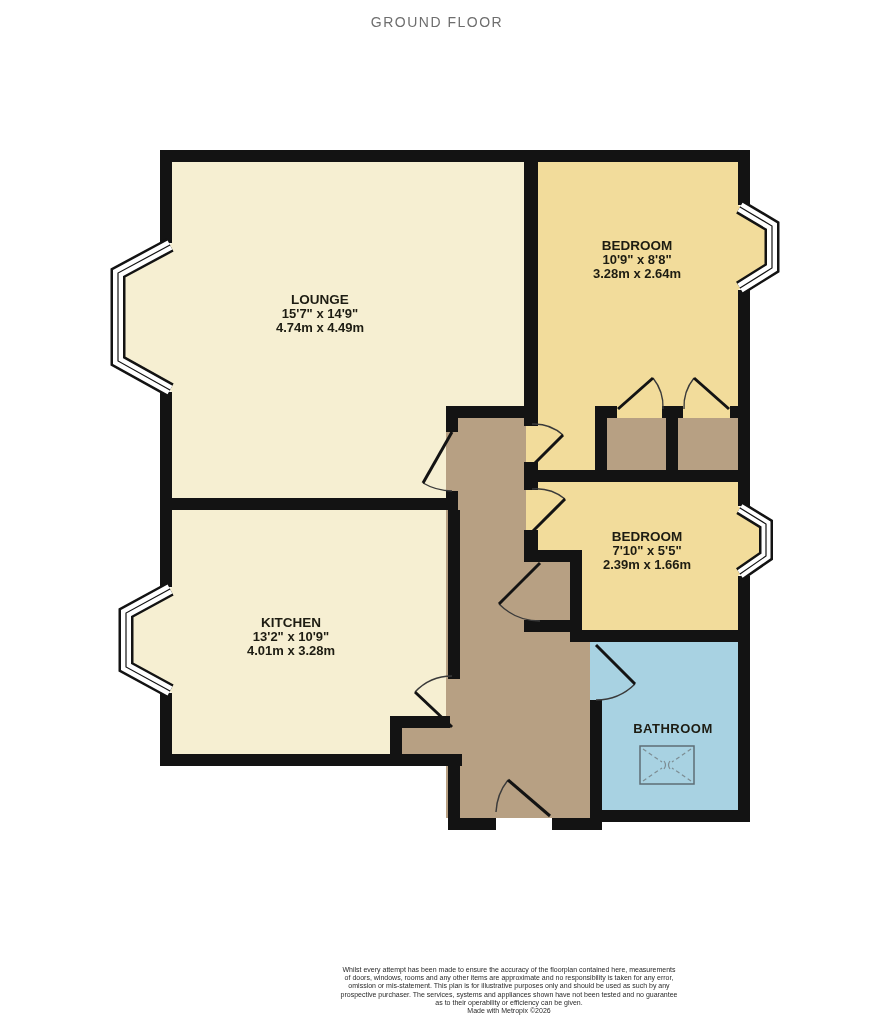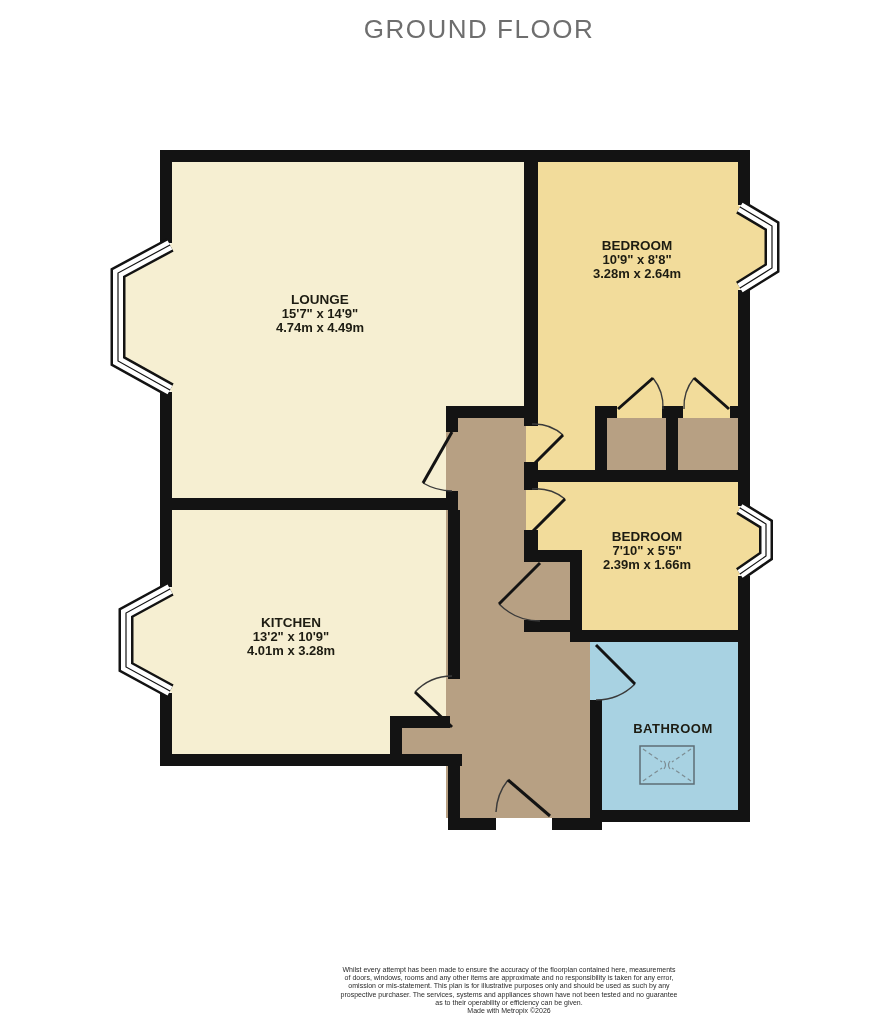--- a/index.html
+++ b/index.html
@@ -1,19 +1,19 @@
 <!DOCTYPE html>
 <html><head>
 <meta charset="utf-8">
 <style>
   html,body{margin:0;padding:0;background:#ffffff;}
   body{width:886px;height:1017px;position:relative;font-family:"Liberation Sans",sans-serif;overflow:hidden;}
   .page-title{
     position:absolute;top:14px;left:437px;transform:translateX(-50%);
-    font-size:26px;letter-spacing:1.5px;color:#6e6e6e;white-space:nowrap;margin-left:42px;
+    font-size:14px;letter-spacing:1.5px;color:#6e6e6e;white-space:nowrap;
   }
   .plan-svg{position:absolute;left:0;top:0;}
   svg text{font-family:"Liberation Sans",sans-serif;font-weight:bold;fill:#1d1c12;}
   text.room-name{font-size:13.5px;}
   text.room-dims{font-size:13px;}
   text.bath-name{font-size:13px;letter-spacing:.5px;}
   .footer{
     position:absolute;top:966px;left:509px;transform:translateX(-50%);
     text-align:center;color:#2a2a2a;font-size:7px;line-height:8.2px;white-space:nowrap;
   }

